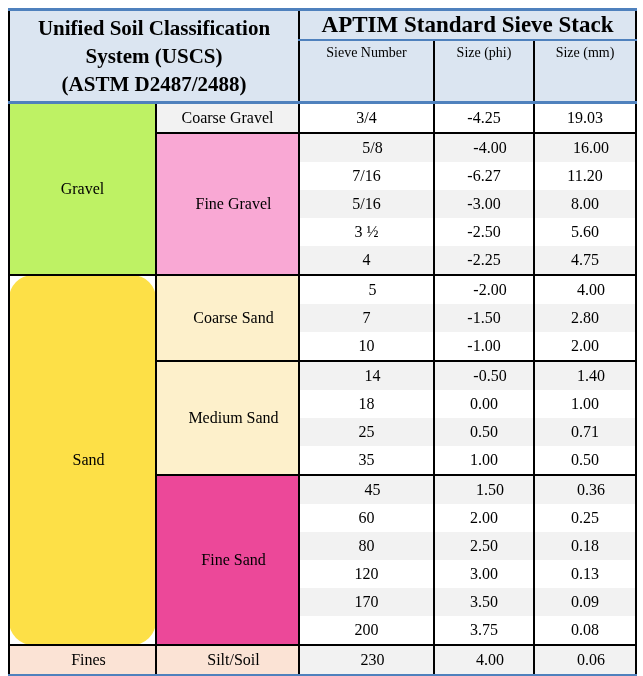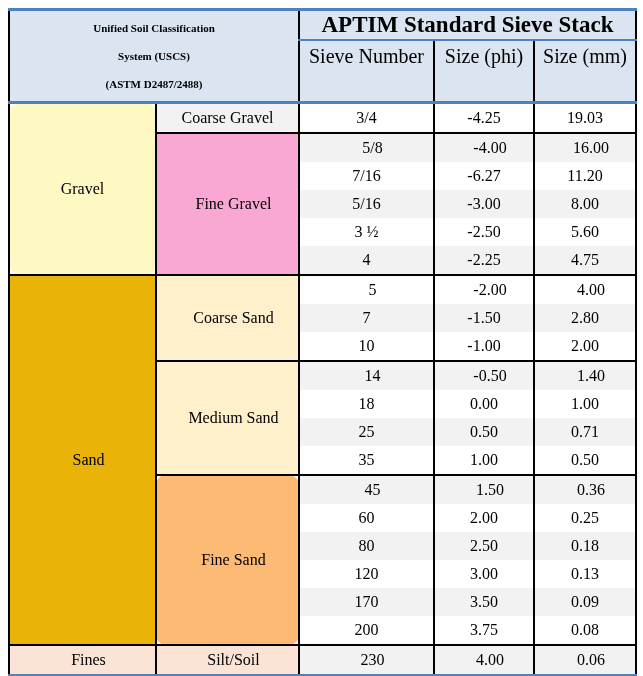--- a/index.html
+++ b/index.html
@@ -30,33 +30,33 @@
     padding: 0;
     text-align: center;
     vertical-align: middle;
     overflow: hidden;
   }
   thead th {
     background: var(--header-fill);
   }
   th.uscs {
     font-weight: bold;
-    font-size: 11px;
+    font-size: 21px;
     line-height: 28px;
     border-bottom: 3px solid var(--accent-blue);
   }
   th.aptim {
     font-weight: bold;
     font-size: 23px;
     height: 28px;
     border-bottom: 2px solid var(--accent-blue);
   }
   tr.subhead th {
     font-weight: normal;
-    font-size: 20px;
+    font-size: 14px;
     height: 56px;
     vertical-align: top;
     padding-top: 4px;
     border-bottom: 3px solid var(--accent-blue);
   }
   tbody td {
     height: 28px;
     font-size: 16px;
     background: #ffffff;
   }
@@ -86,21 +86,21 @@
         <th class="aptim" colspan="3">APTIM Standard Sieve Stack</th>
       </tr>
       <tr class="subhead">
         <th>Sieve Number</th>
         <th>Size (phi)</th>
         <th>Size (mm)</th>
       </tr>
     </thead>
     <tbody id="table-body">
         <tr>
-          <td rowspan="6" class="group" style="background: #fef9c3; border-radius: 11px;">Gravel</td>
+          <td rowspan="6" class="group" style="background: #bef264;">Gravel</td>
           <td rowspan="1" class="subgroup" style="background: rgb(242, 242, 242);">Coarse Gravel</td>
           <td>3/4</td>
           <td>-4.25</td>
           <td>19.03</td>
         </tr>
         <tr class="rule">
           <td rowspan="5" class="subgroup" style="background: #f9a8d4;">Fine Gravel</td>
           <td class="band">5/8</td>
           <td class="band">-4.00</td>
           <td class="band">16.00</td>
@@ -119,21 +119,21 @@
           <td>3 ½</td>
           <td>-2.50</td>
           <td>5.60</td>
         </tr>
         <tr>
           <td class="band">4</td>
           <td class="band">-2.25</td>
           <td class="band">4.75</td>
         </tr>
         <tr class="rule">
-          <td rowspan="13" class="group" style="background: #eab308;">Sand</td>
+          <td rowspan="13" class="group" style="background: #fde047; border-radius: 24px;">Sand</td>
           <td rowspan="3" class="subgroup" style="background: rgb(253, 240, 203);">Coarse Sand</td>
           <td>5</td>
           <td>-2.00</td>
           <td>4.00</td>
         </tr>
         <tr>
           <td class="band">7</td>
           <td class="band">-1.50</td>
           <td class="band">2.80</td>
         </tr>
@@ -157,21 +157,21 @@
           <td class="band">25</td>
           <td class="band">0.50</td>
           <td class="band">0.71</td>
         </tr>
         <tr>
           <td>35</td>
           <td>1.00</td>
           <td>0.50</td>
         </tr>
         <tr class="rule">
-          <td rowspan="6" class="subgroup" style="background: #fdba74; border-radius: 10px;">Fine Sand</td>
+          <td rowspan="6" class="subgroup" style="background: #ec4899;">Fine Sand</td>
           <td class="band">45</td>
           <td class="band">1.50</td>
           <td class="band">0.36</td>
         </tr>
         <tr>
           <td>60</td>
           <td>2.00</td>
           <td>0.25</td>
         </tr>
         <tr>

